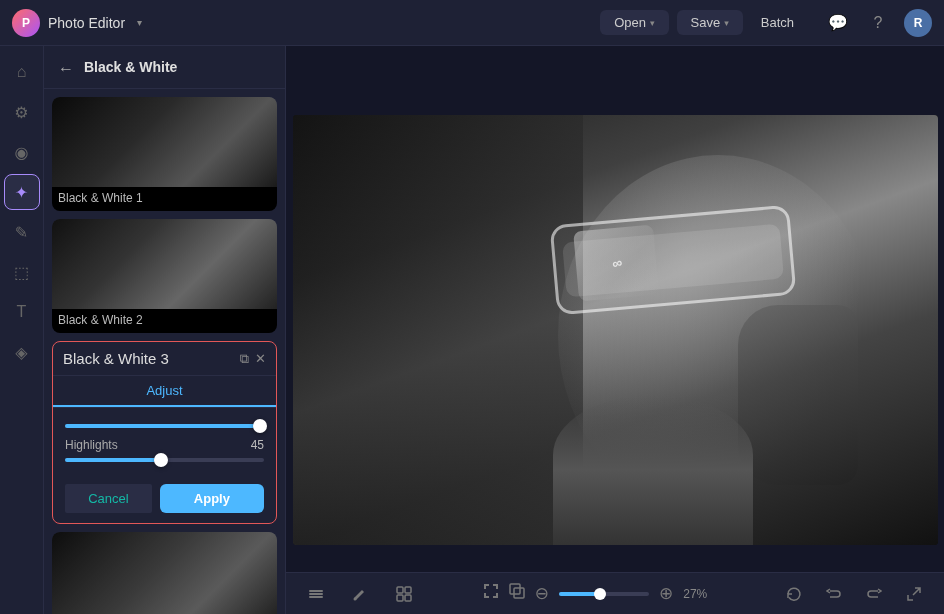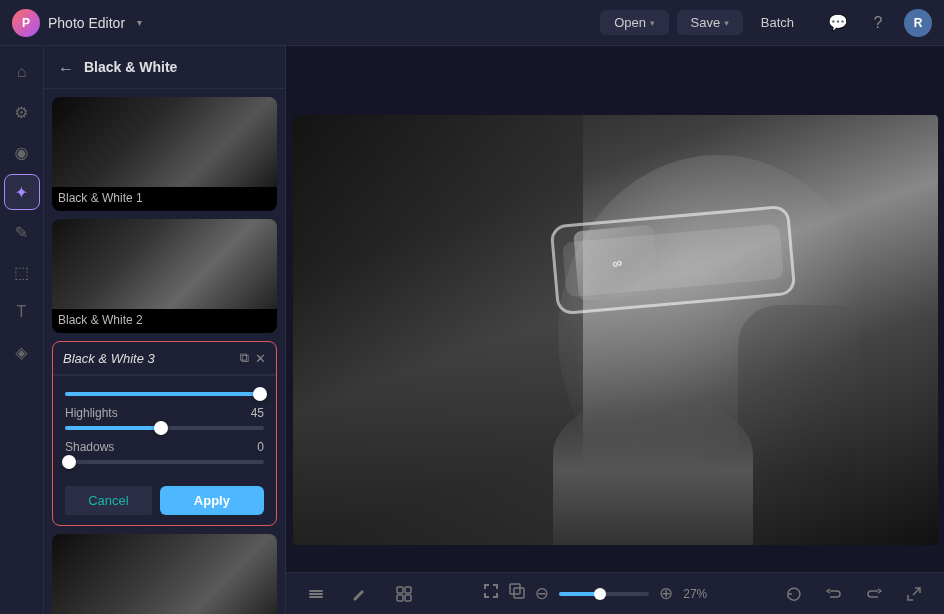--- a/index.html
+++ b/index.html
@@ -188,24 +188,23 @@
       overflow: visible;
     }
     .filter-item-expanded-header {
       display: flex;
       align-items: center;
       justify-content: space-between;
       padding: 8px 10px;
       border-bottom: 1px solid #2a2d45;
     }
     .filter-item-expanded-title {
-      font-size: 13px;
+      font-size: 15px;
       color: #ddd;
       font-weight: 500;
-      font-style: italic;
     }
     .filter-item-expanded-icons {
       display: flex; gap: 6px;
     }
     .filter-icon-btn {
       background: none; border: none;
       color: #888; cursor: pointer; font-size: 13px;
     }
 
     .filter-tabs {
@@ -441,20 +440,21 @@
       <div class="filter-item-expanded">
         <div class="filter-item-expanded-header">
           <span class="filter-item-expanded-title">Black &amp; White 3</span>
           <div class="filter-item-expanded-icons">
             <button class="filter-icon-btn">⧉</button>
             <button class="filter-icon-btn">✕</button>
           </div>
         </div>
 
         <div class="filter-tabs">
+          <button class="filter-tab active">Adjust</button>
         </div>
 
         <div class="filter-controls">
 
           <div class="control-row">
             <div class="slider-track">
               <div class="slider-fill" style="width:98%;"></div>
               <div class="slider-thumb" style="left:98%;"></div>
             </div>
           </div>
@@ -463,30 +463,20 @@
             <div class="control-header">
               <span class="control-label">Highlights</span>
               <span class="control-value">45</span>
             </div>
             <div class="slider-track">
               <div class="slider-fill" style="width:48%;"></div>
               <div class="slider-thumb" style="left:48%;"></div>
             </div>
           </div>
 
-          <div class="control-row">
-            <div class="control-header">
-              <span class="control-label">Shadows</span>
-              <span class="control-value">0</span>
-            </div>
-            <div class="slider-track">
-              <div class="slider-fill" style="width:2%;"></div>
-              <div class="slider-thumb" style="left:2%;"></div>
-            </div>
-          </div>
         </div>
 
         <div class="filter-action-btns">
           <button class="btn-cancel">Cancel</button>
           <button class="btn-apply">Apply</button>
         </div>
       </div>
 
       <div class="filter-item">
         <div class="filter-item-thumb">

